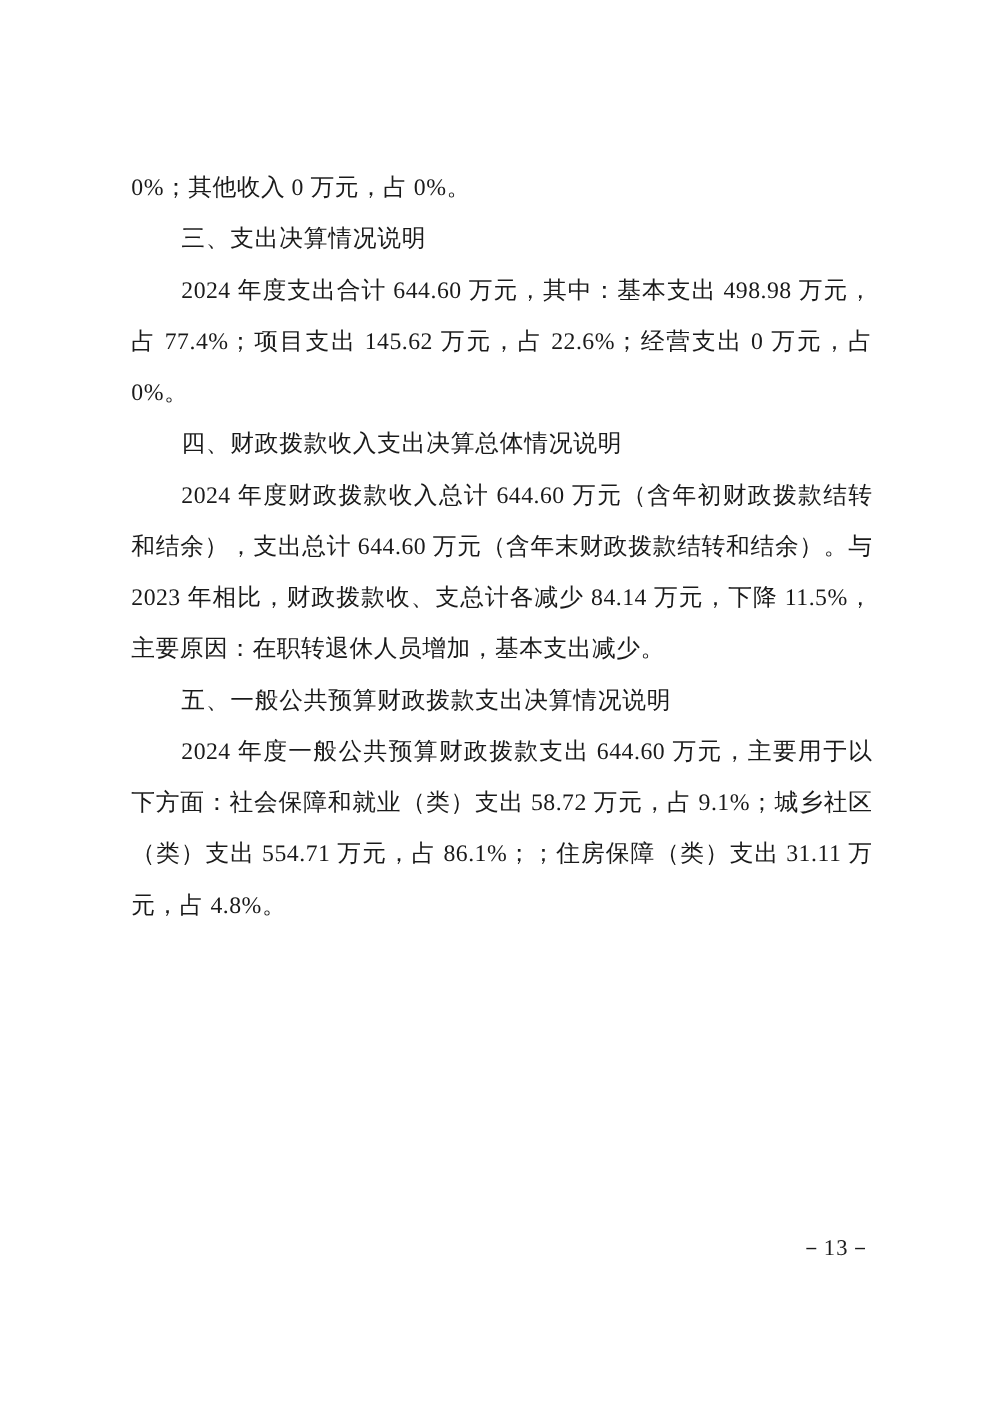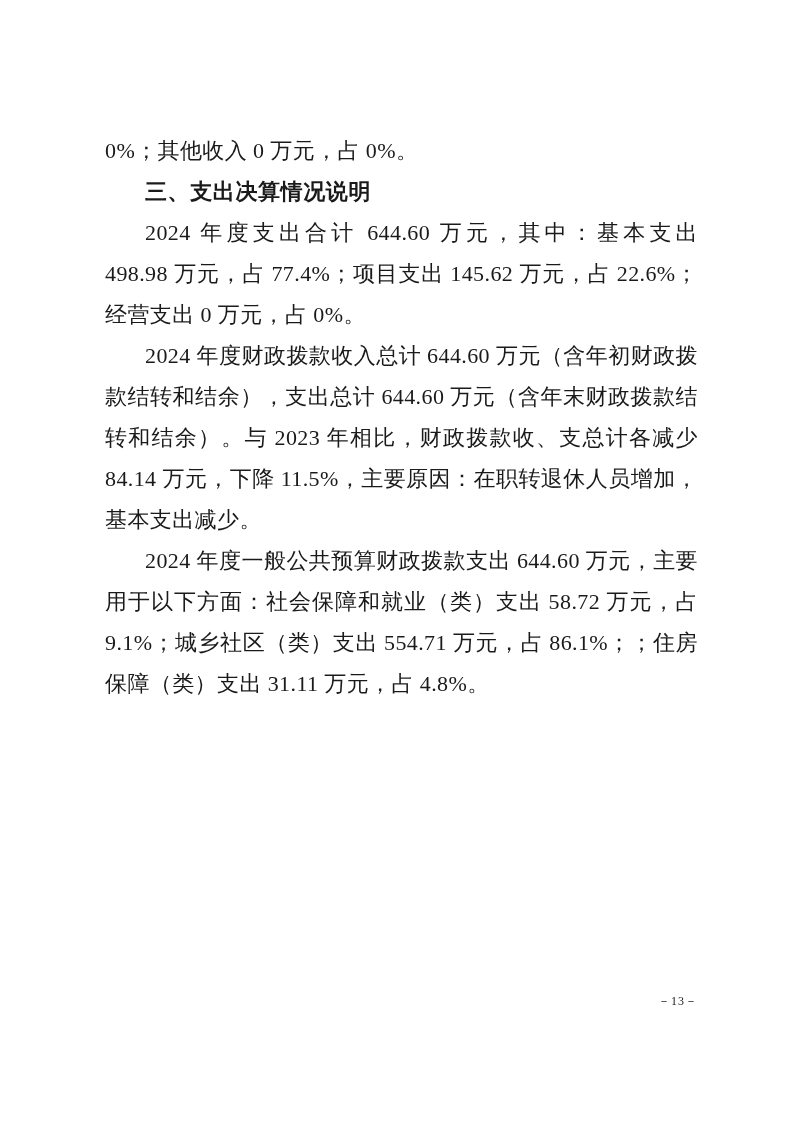--- a/index.html
+++ b/index.html
@@ -18,70 +18,72 @@
   .page {
     position: absolute;
     top: 0;
     left: 0;
     width: 793px;
     height: 1122px;
     box-sizing: border-box;
     padding: 130px 95px 60px 105px;
   }
   .doc-body {
-    font-size: 22px;
+    font-size: 19px;
     line-height: 41px;
     letter-spacing: 0.4px;
     text-align: justify;
     text-justify: inter-character;
   }
   p {
     margin: 0;
     padding: 0;
   }
   .para {
     text-indent: 0;
   }
   .indent2 {
     text-indent: 40px;
   }
   .heading {
-    font-weight: bold;
+    font-weight: normal;
     text-indent: 40px;
     letter-spacing: 0.6px;
   }
   .bold-run {
     font-weight: normal;
   }
   .page-number {
     position: absolute;
     right: 95px;
     bottom: 112px;
-    font-size: 12px;
+    font-size: 18px;
     font-family: "Liberation Serif", "DejaVu Serif", serif;
     letter-spacing: 1px;
     color: #1a1a1a;
     text-align: right;
   }
 </style>
 </head>
 <body>
 
 <div class="page">
   <div class="doc-body">
 
     <p class="para">0%；其他收入 0 万元，占 0%。</p>
 
     <p class="heading">三、支出决算情况说明</p>
 
     <p class="indent2">2024 年度支出合计 644.60 万元，其中：基本支出 498.98 万元，占 77.4%；项目支出 145.62 万元，占 22.6%；经营支出 0 万元，占 0%。</p>
 
+    <p class="heading">四、财政拨款收入支出决算总体情况说明</p>
 
     <p class="indent2">2024 年度财政拨款收入总计 644.60 万元（含年初财政拨款结转和结余），支出总计 644.60 万元（含年末财政拨款结转和结余）。与 2023 年相比，财政拨款收、支总计各减少 84.14 万元，下降 11.5%，主要原因：在职转退休人员增加，基本支出减少。</p>
 
+    <p class="heading">五、一般公共预算财政拨款支出决算情况说明</p>
 
 
 
 
     <p class="indent2">
       <span>2024 年度一般公共预算财政拨款支出 644.60 万元，主要用于以下方面：</span><span class="bold-run">社会保障和就业（类）</span><span>支出 58.72 万元，占 9.1%；城乡社区（类）支出 554.71 万元，占 86.1%；；</span><span class="bold-run">住房保障（类）</span><span>支出 31.11 万元，占 4.8%。</span>
     </p>
 
 
   </div>

